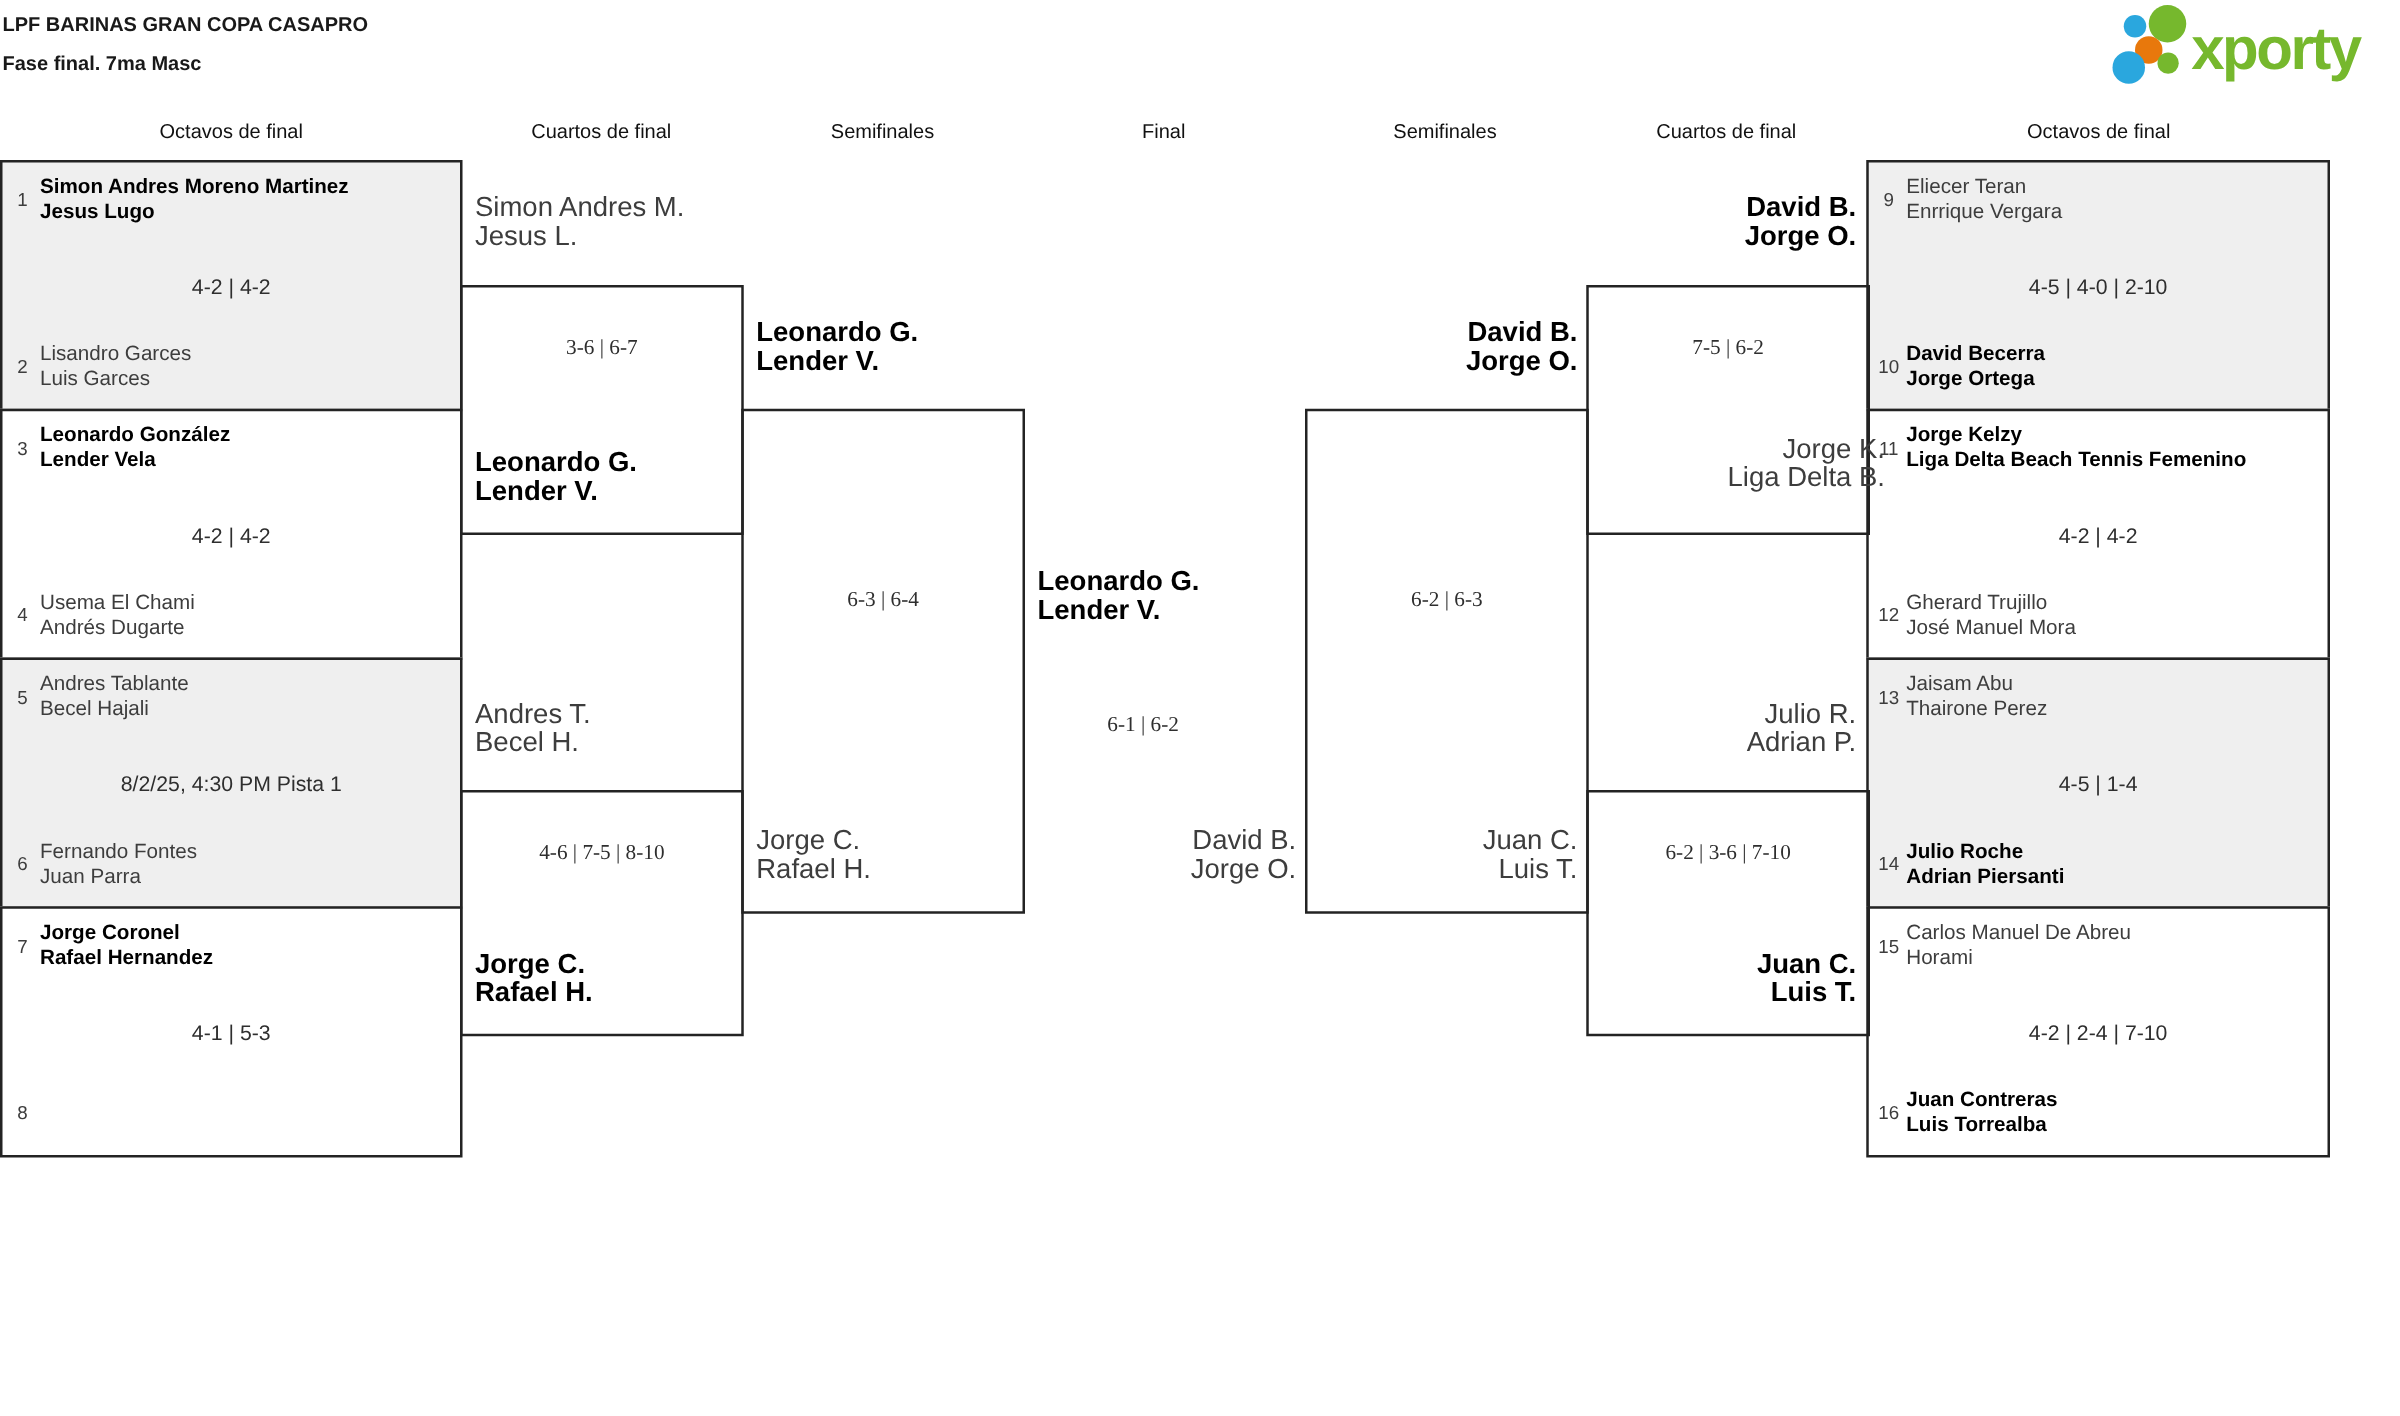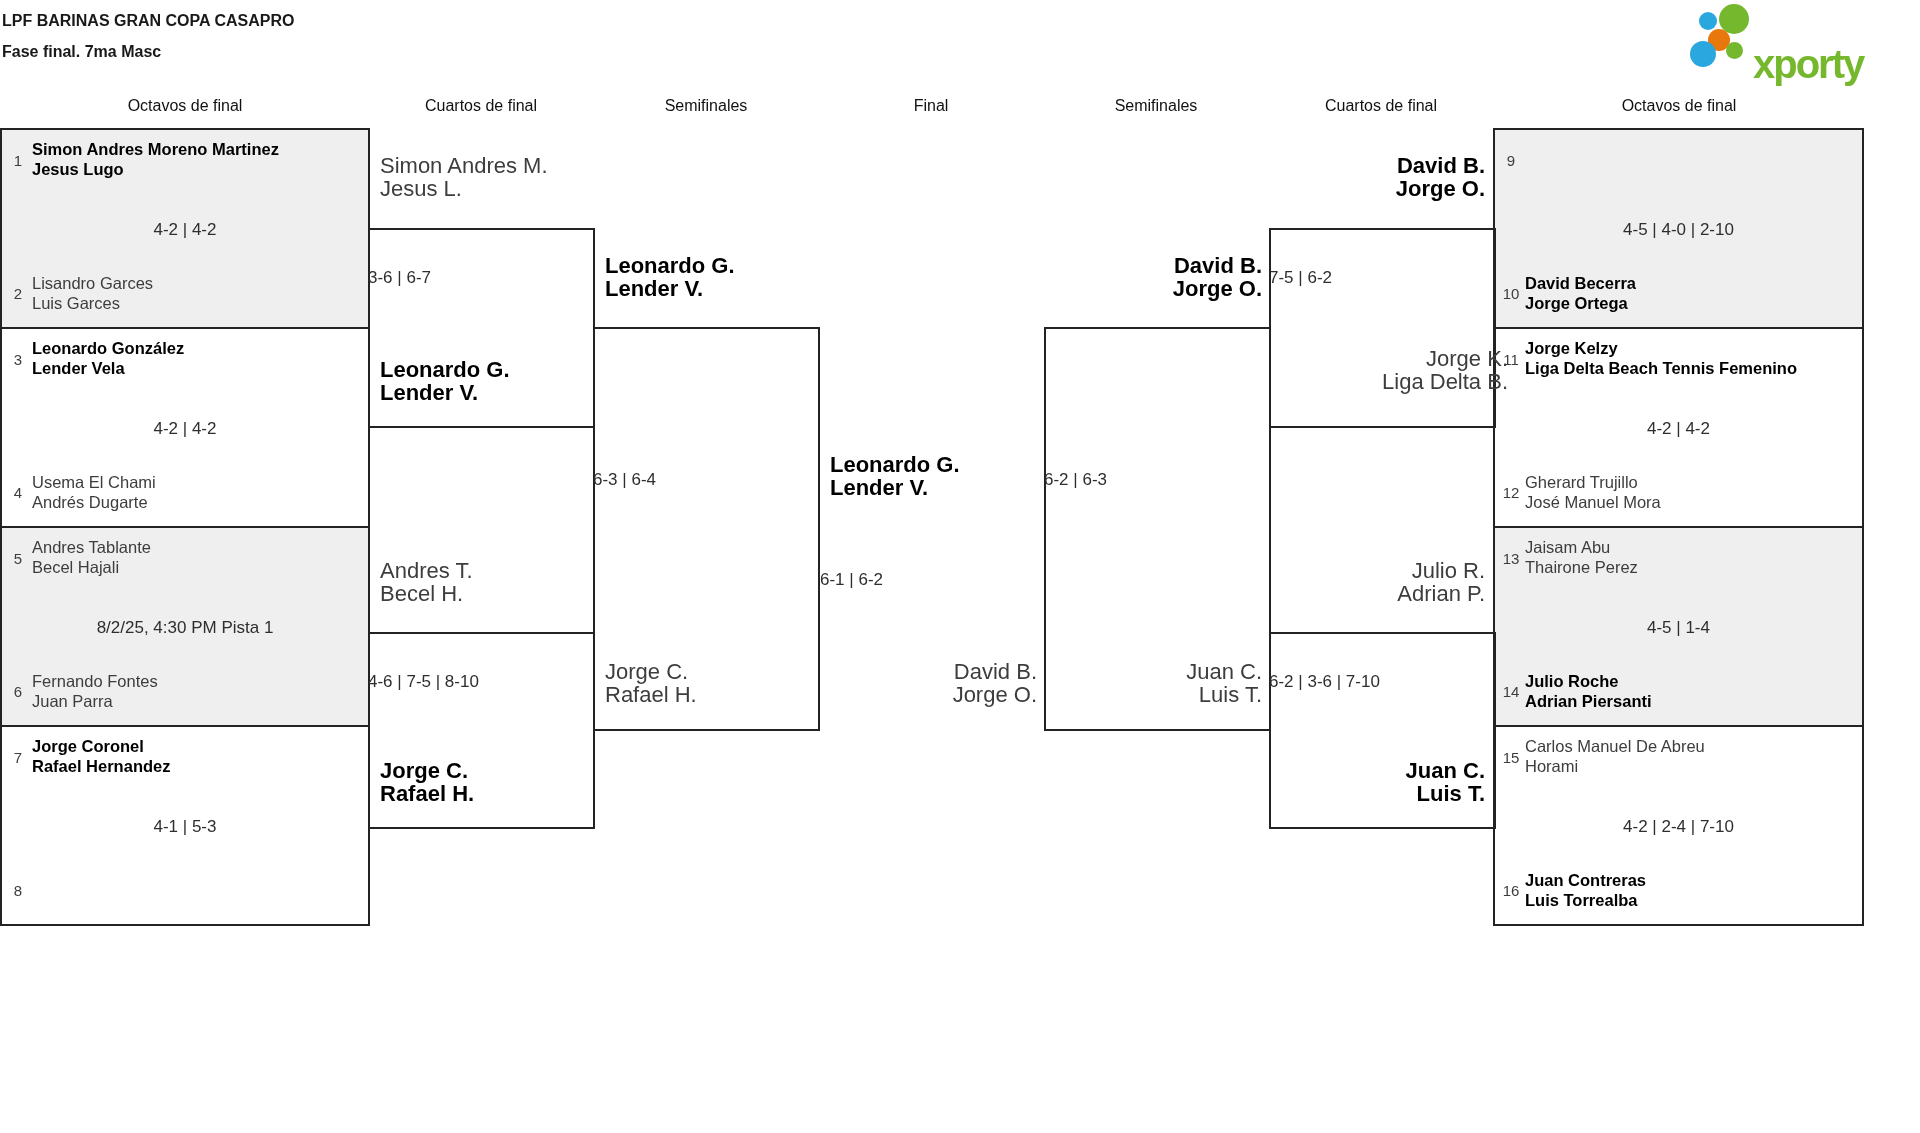--- a/index.html
+++ b/index.html
@@ -19,24 +19,24 @@
   .mbox .seed.sb{top:155px;}
   .mbox .name{position:absolute;left:30px;right:6px;font-size:16.5px;line-height:19.5px;color:#3d3d3d;}
   .mbox .name.ta{top:10px;}
   .mbox .name.tb{top:144px;}
   .mbox .mscore{position:absolute;left:0;width:100%;top:90px;text-align:center;font-size:17px;color:#2e2e2e;}
   .bold{font-weight:bold;color:#000 !important;}
   
   .rbox{position:absolute;border:2px solid #232323;box-sizing:border-box;background:transparent;}
   .team{position:absolute;font-size:22px;line-height:23px;color:#3d3d3d;white-space:pre-line;}
   .team.r{text-align:right;}
-  .rscore{position:absolute;text-align:left;font-size:17px;color:#2e2e2e;}
+  .rscore{position:absolute;text-align:center;font-size:17px;color:#2e2e2e;font-family:Liberation Serif, serif;}
   
   .dot{position:absolute;border-radius:50%;}
-  .wordmark{position:absolute;font-weight:bold;letter-spacing:-2px;font-size:40px;line-height:48px;margin-top:24px;}
+  .wordmark{position:absolute;font-weight:bold;letter-spacing:-2px;font-size:48px;line-height:48px;}
 </style>
 </head>
 <body>
 
 <div class="abs title" style="left:2px;top:5px;">LPF BARINAS GRAN COPA CASAPRO</div>
 <div class="abs title" style="left:2px;top:36px;">Fase final. 7ma Masc</div>
 
 <div class="abs" style="left:0;top:0;width:1920px;height:90px;">
   <span class="dot" style="left:1699px;top:12px;width:18px;height:18px;background:#2aa7de;"></span>
   <span class="dot" style="left:1719px;top:4px;width:30px;height:30px;background:#76b82d;"></span>
@@ -80,20 +80,21 @@
 
 <div class="mbox" style="left:0;top:725px;">
   <div class="seed sa">7</div>
   <div class="name ta bold"><span>Jorge Coronel</span><br><span>Rafael Hernandez</span></div>
   <div class="mscore">4-1 | 5-3</div>
   <div class="seed sb">8</div>
 </div>
 
 <div class="mbox gray" style="left:1493px;top:128px;width:371px;">
   <div class="seed sa">9</div>
+  <div class="name ta"><span>Eliecer Teran</span><br><span>Enrrique Vergara</span></div>
   <div class="mscore">4-5 | 4-0 | 2-10</div>
   <div class="seed sb">10</div>
   <div class="name tb bold"><span>David Becerra</span><br><span>Jorge Ortega</span></div>
 </div>
 
 <div class="mbox" style="left:1493px;top:327px;width:371px;">
   <div class="seed sa">11</div>
   <div class="name ta bold"><span>Jorge Kelzy</span><br><span>Liga Delta Beach Tennis Femenino</span></div>
   <div class="mscore">4-2 | 4-2</div>
   <div class="seed sb">12</div>

